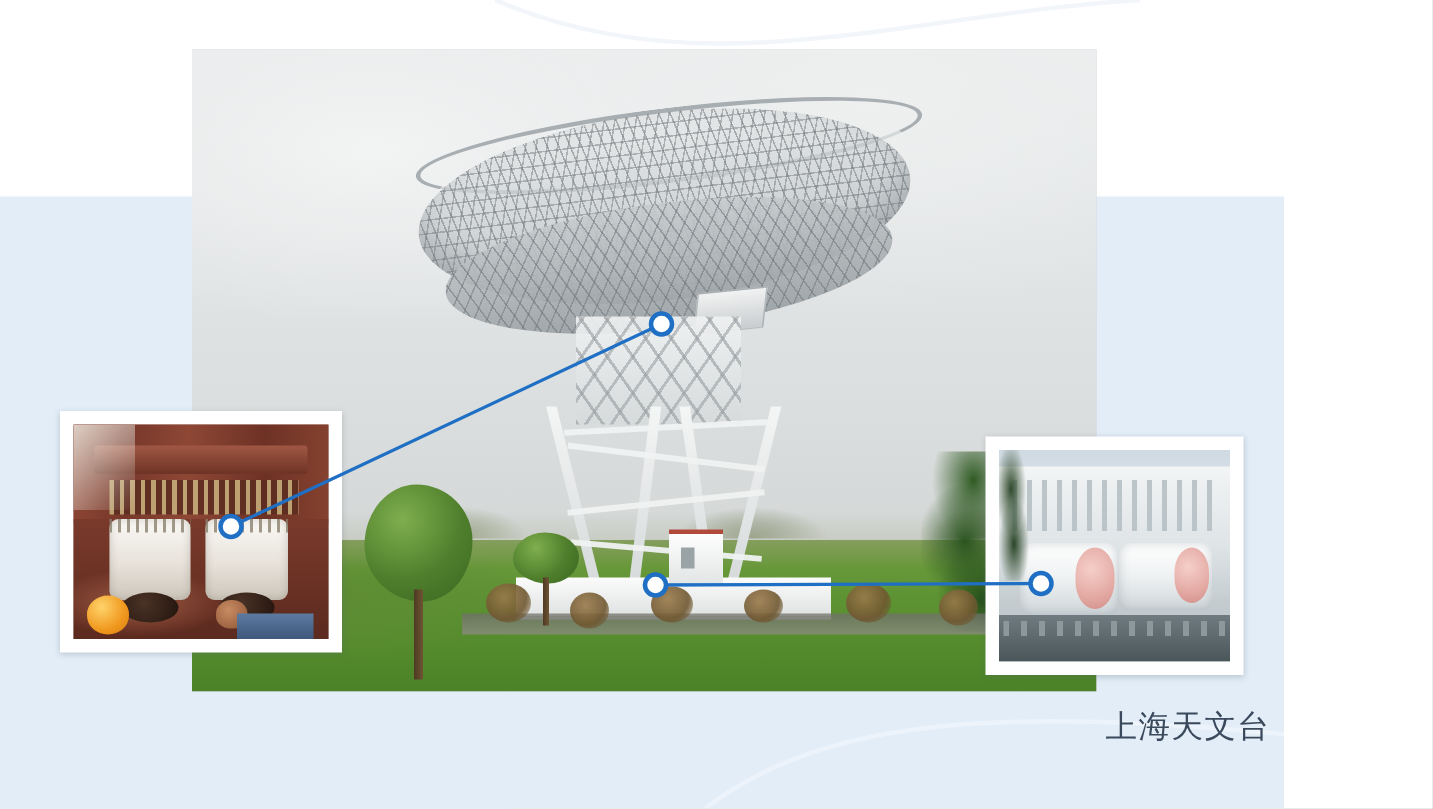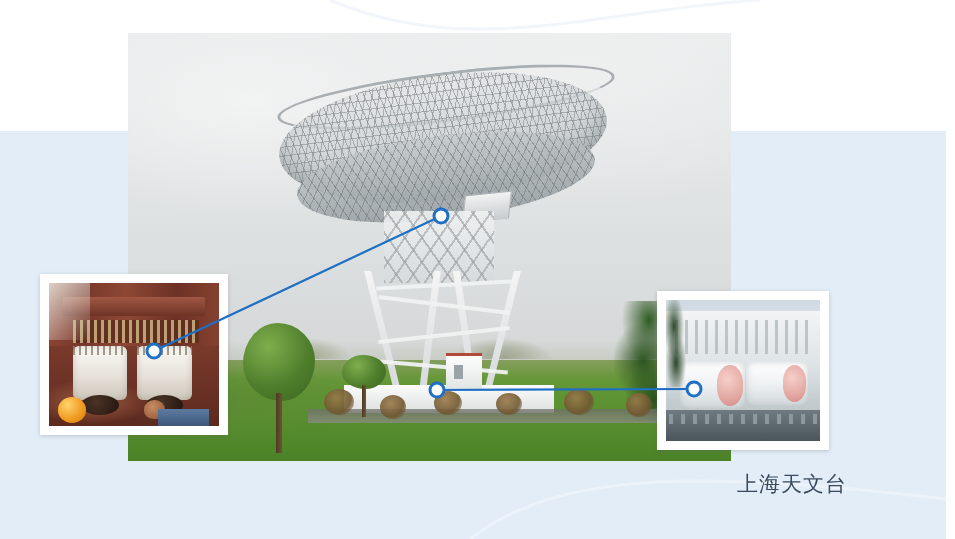--- a/index.html
+++ b/index.html
@@ -1,21 +1,21 @@
 <!DOCTYPE html>
 <html><head>
 <meta charset="utf-8">
 <style>
   html,body{margin:0;padding:0;}
   body{
     width:955px;height:539px;overflow:hidden;position:relative;
     background:#ffffff;
     font-family:"Liberation Sans","DejaVu Sans",sans-serif;
   }
-  #slide{position:absolute;inset:0;width:946px;height:539px;overflow:hidden;}
+  #slide{position:absolute;inset:0;width:856px;height:539px;overflow:hidden;}
 
   
   .bg-white{position:absolute;left:0;top:0;width:955px;height:131px;background:#ffffff;}
   .bg-blue{position:absolute;left:0;top:131px;width:955px;height:408px;background:#e2edf8;}
   .bg-swoosh{position:absolute;left:0;top:0;width:955px;height:539px;pointer-events:none;}
 
   
   .photo-main{
     position:absolute;left:128px;top:33px;width:603px;height:428px;
     overflow:hidden;background:#cfd3d4;

